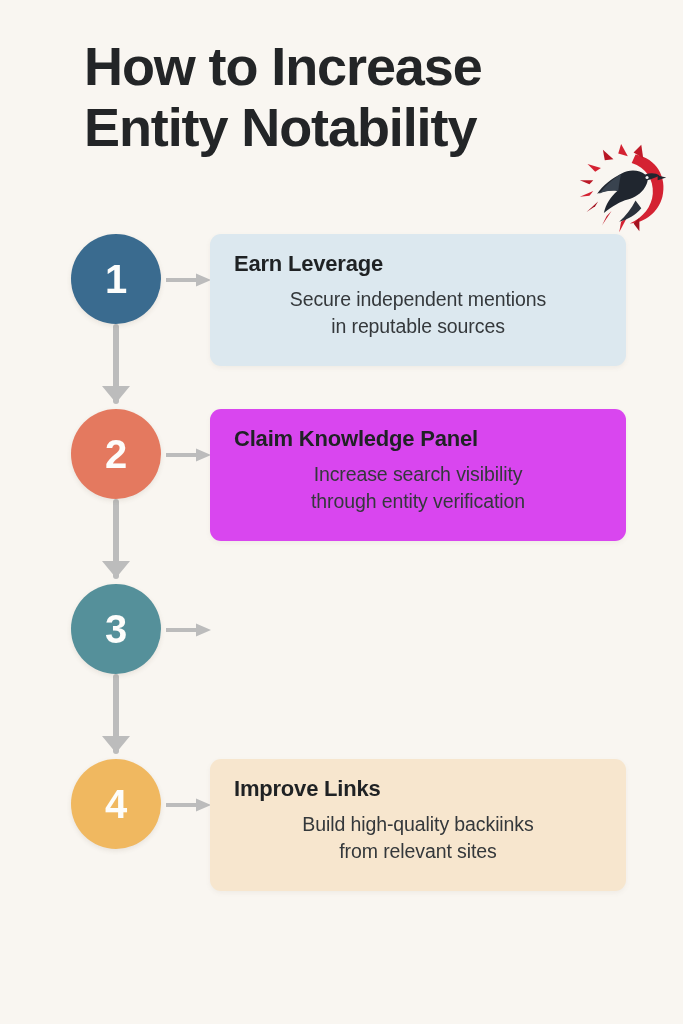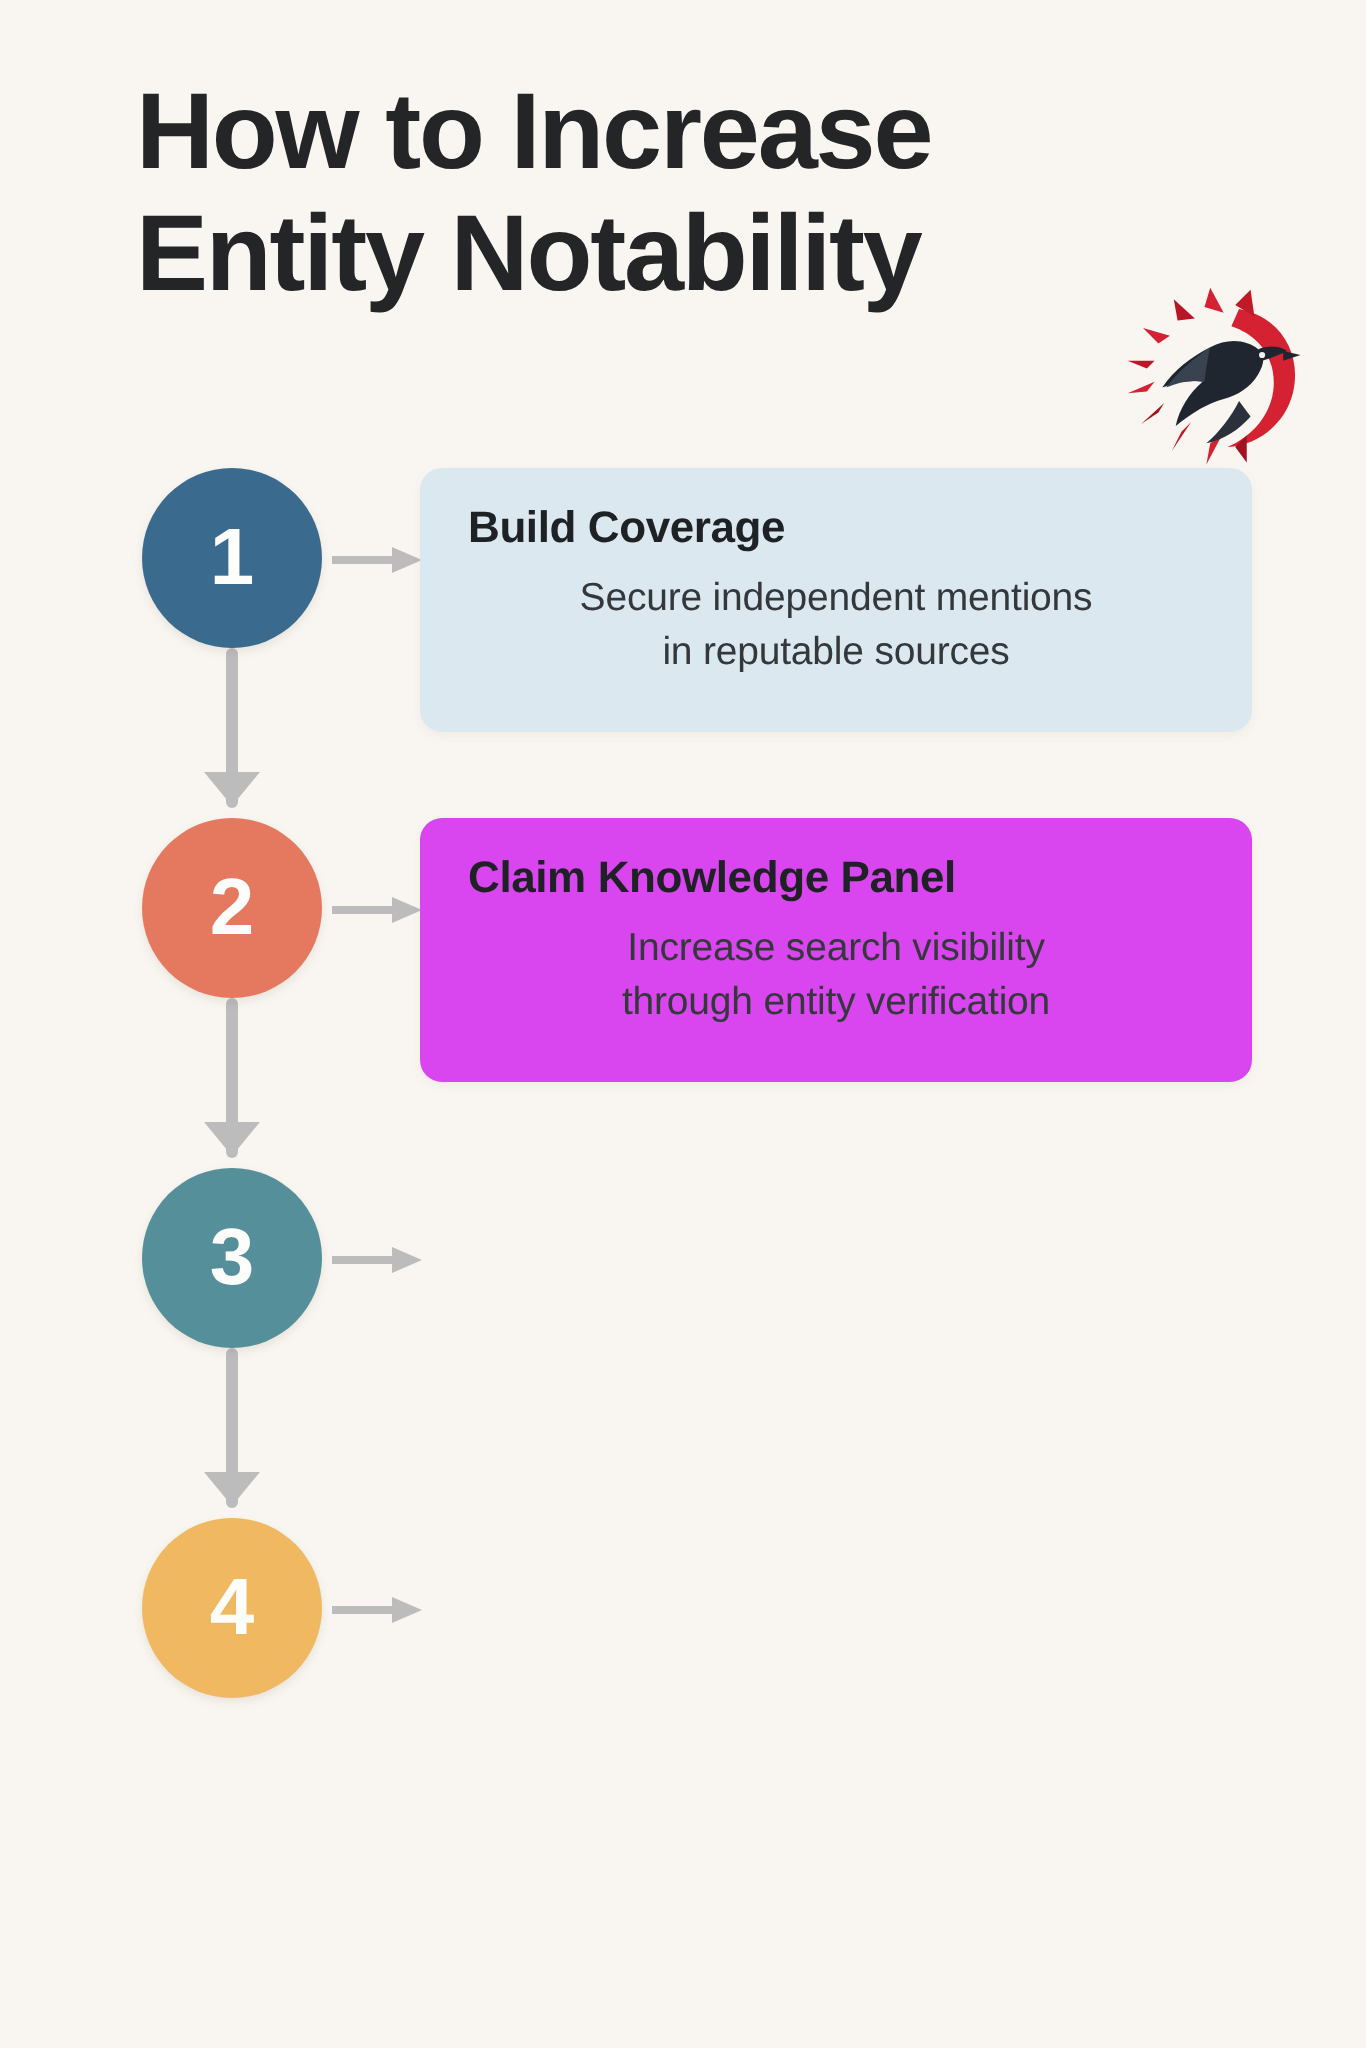--- a/index.html
+++ b/index.html
@@ -11,21 +11,21 @@
     height: 1024px;
     background: #f9f6f1;
     font-family: "Liberation Sans", sans-serif;
     overflow: hidden;
     position: relative;
   }
 
   
   .header {
     position: absolute;
-    left: 68px;
+    left: 84px;
     top: 36px;
     width: 600px;
   }
   .title {
     font-size: 54px;
     line-height: 1.13;
     font-weight: bold;
     color: #232527;
     letter-spacing: -1.1px;
     margin: 0;
@@ -168,21 +168,21 @@
     <div class="connector-head"></div>
     <div class="badge" style="background:#3a6b8f">
       <span>1</span>
     </div>
     <div class="h-arrow">
       <svg viewBox="0 0 46 14" width="46" height="14" aria-hidden="true">
         <path d="M0 5 H30 V0.5 L45 7 L30 13.5 V9 H0 Z" fill="#bcbcbc"></path>
       </svg>
     </div>
     <div class="card" style="background:#dce8ef">
-      <p class="card-title">Build Coverage</p>
+      <p class="card-title">Earn Leverage</p>
       <p class="card-desc">
         <span>Secure independent mentions</span>
         <span>in reputable sources</span>
       </p>
     </div>
   </div>
 
   <div class="step">
     <div class="connector"></div>
     <div class="connector-head"></div>
@@ -218,15 +218,22 @@
 
   <div class="step">
     <div class="badge" style="background:#f0b860">
       <span>4</span>
     </div>
     <div class="h-arrow">
       <svg viewBox="0 0 46 14" width="46" height="14" aria-hidden="true">
         <path d="M0 5 H30 V0.5 L45 7 L30 13.5 V9 H0 Z" fill="#bcbcbc"></path>
       </svg>
     </div>
+    <div class="card" style="background:#f7e6ce">
+      <p class="card-title">Improve Links</p>
+      <p class="card-desc">
+        <span>Build high-quality backiinks</span>
+        <span>from relevant sites</span>
+      </p>
+    </div>
   </div>
 
 </div>
 
 </body></html>

